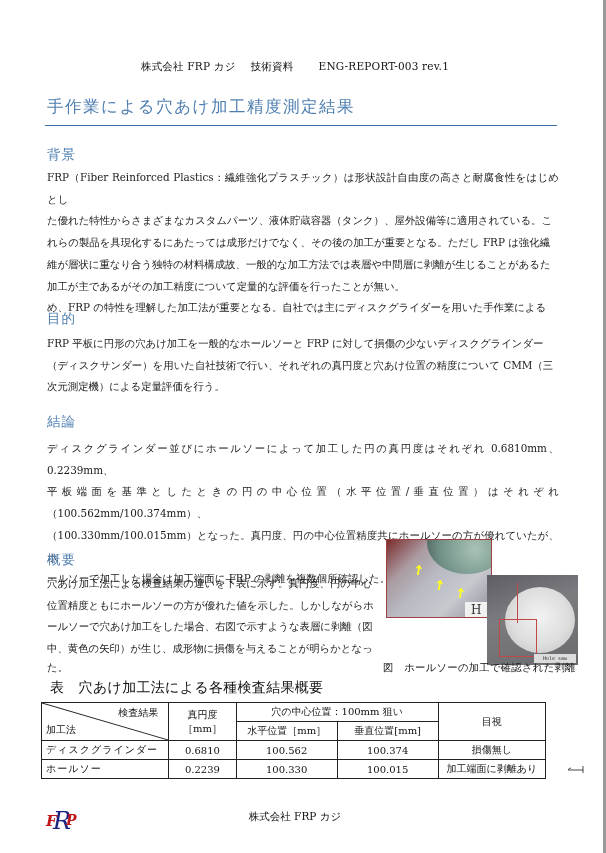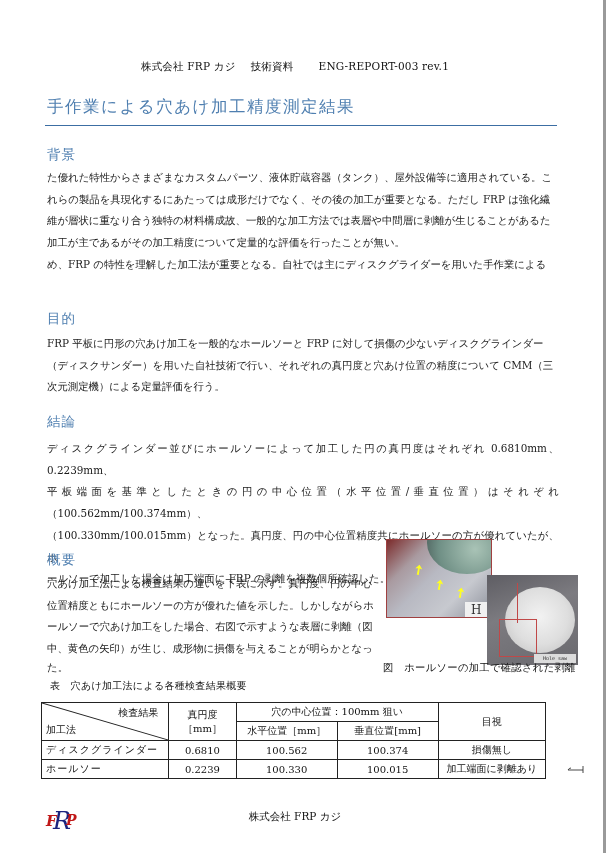--- a/index.html
+++ b/index.html
@@ -19,21 +19,21 @@
   .photo1 { position: absolute; left: 0; top: 0; width: 106px; height: 79px; background: linear-gradient(135deg, #7c2c2c 0%, #a99aa0 25%, #b8b9c2 45%, #c7c9cf 70%, #8a8e98 100%); border: 1px solid #a04040; overflow: hidden; }
   .photo1 .hole { position: absolute; left: 40px; top: -28px; width: 80px; height: 62px; border-radius: 50%; background: radial-gradient(circle at 60% 60%, #a9c3b6 0%, #6f8f85 60%, #3e4c4b 100%); }
   .photo1 .label { position: absolute; left: 78px; top: 62px; width: 30px; height: 16px; background: #f0f0f0; font-size: 12px; line-height: 16px; padding-left: 6px; color: #333; }
   .arrow { position: absolute; color: #ffff20; font-size: 13px; font-weight: bold; transform: rotate(-35deg); }
   .photo2 { position: absolute; left: 101px; top: 36px; width: 91px; height: 90px; background: linear-gradient(160deg, #5e5d63 0%, #7c7b80 40%, #6a696e 100%); overflow: hidden; }
   .photo2 .hole2 { position: absolute; left: 18px; top: 12px; width: 70px; height: 66px; border-radius: 50%; background: radial-gradient(circle at 50% 45%, #f2f2f2 0%, #dedede 55%, #bdbdbd 100%); }
   .photo2 .box { position: absolute; left: 12px; top: 44px; width: 38px; height: 38px; border: 1px solid #c04848; }
   .photo2 .box2 { position: absolute; left: 30px; top: 8px; width: 1px; height: 40px; background: #c04848; }
   .photo2 .tag { position: absolute; right: 2px; bottom: 2px; width: 42px; height: 9px; background: #dcdcdc; font-family: "DejaVu Sans Mono", monospace; font-size: 5px; line-height: 9px; color: #333; text-align: center; }
   .fig-caption { position: absolute; left: 383px; top: 661px; font-size: 10.3px; letter-spacing: 0.3px; }
-  .table-caption { position: absolute; left: 50px; top: 679px; font-size: 10px; letter-spacing: 0.3px; }
+  .table-caption { position: absolute; left: 50px; top: 679px; font-size: 14px; letter-spacing: 0.3px; }
   table.results { position: absolute; left: 41px; top: 702px; width: 505px; border-collapse: collapse; font-size: 10px; }
   table.results td, table.results th { border: 1px solid #222; font-weight: normal; text-align: center; padding: 0 4px; height: 19px; }
   table.results .method { text-align: left; width: 121px; letter-spacing: 1px; }
   table.results .diag { position: relative; width: 121px; height: 38px; padding: 0; }
   .diag-line { position: absolute; left: 0; top: 0; width: 100%; height: 100%; }
   .diag-top { position: absolute; right: 10px; top: 3px; }
   .diag-bottom { position: absolute; left: 4px; bottom: 3px; }
   .page-num { position: absolute; left: 566px; top: 764px; width: 20px; height: 10px; }
   .footer-logo { position: absolute; left: 42px; top: 799px; width: 40px; height: 40px; }
   .footer-text { position: absolute; left: 0; width: 590px; top: 810px; text-align: center; font-size: 10.5px; }
@@ -49,20 +49,21 @@
   <span>技術資料</span>
   <span class="gap"></span>
   <span>ENG-REPORT-003 rev.1</span>
 </div>
 
 <div class="title">手作業による穴あけ加工精度測定結果</div>
 <div class="title-rule"></div>
 
 <div class="section-head" style="top:146px">背景</div>
 <div class="para" style="top:167px">
+  <p>FRP（Fiber Reinforced Plastics：繊維強化プラスチック）は形状設計自由度の高さと耐腐食性をはじめとし</p>
   <p>た優れた特性からさまざまなカスタムパーツ、液体貯蔵容器（タンク）、屋外設備等に適用されている。こ</p>
   <p>れらの製品を具現化するにあたっては成形だけでなく、その後の加工が重要となる。ただし FRP は強化繊</p>
   <p>維が層状に重なり合う独特の材料構成故、一般的な加工方法では表層や中間層に剥離が生じることがあるた</p>
   <p>加工が主であるがその加工精度について定量的な評価を行ったことが無い。</p>
   <p>め、FRP の特性を理解した加工法が重要となる。自社では主にディスクグライダーを用いた手作業による</p>
 </div>
 
 <div class="section-head" style="top:310px">目的</div>
 <div class="para" style="top:333px">
   <p>FRP 平板に円形の穴あけ加工を一般的なホールソーと FRP に対して損傷の少ないディスクグラインダー</p>

